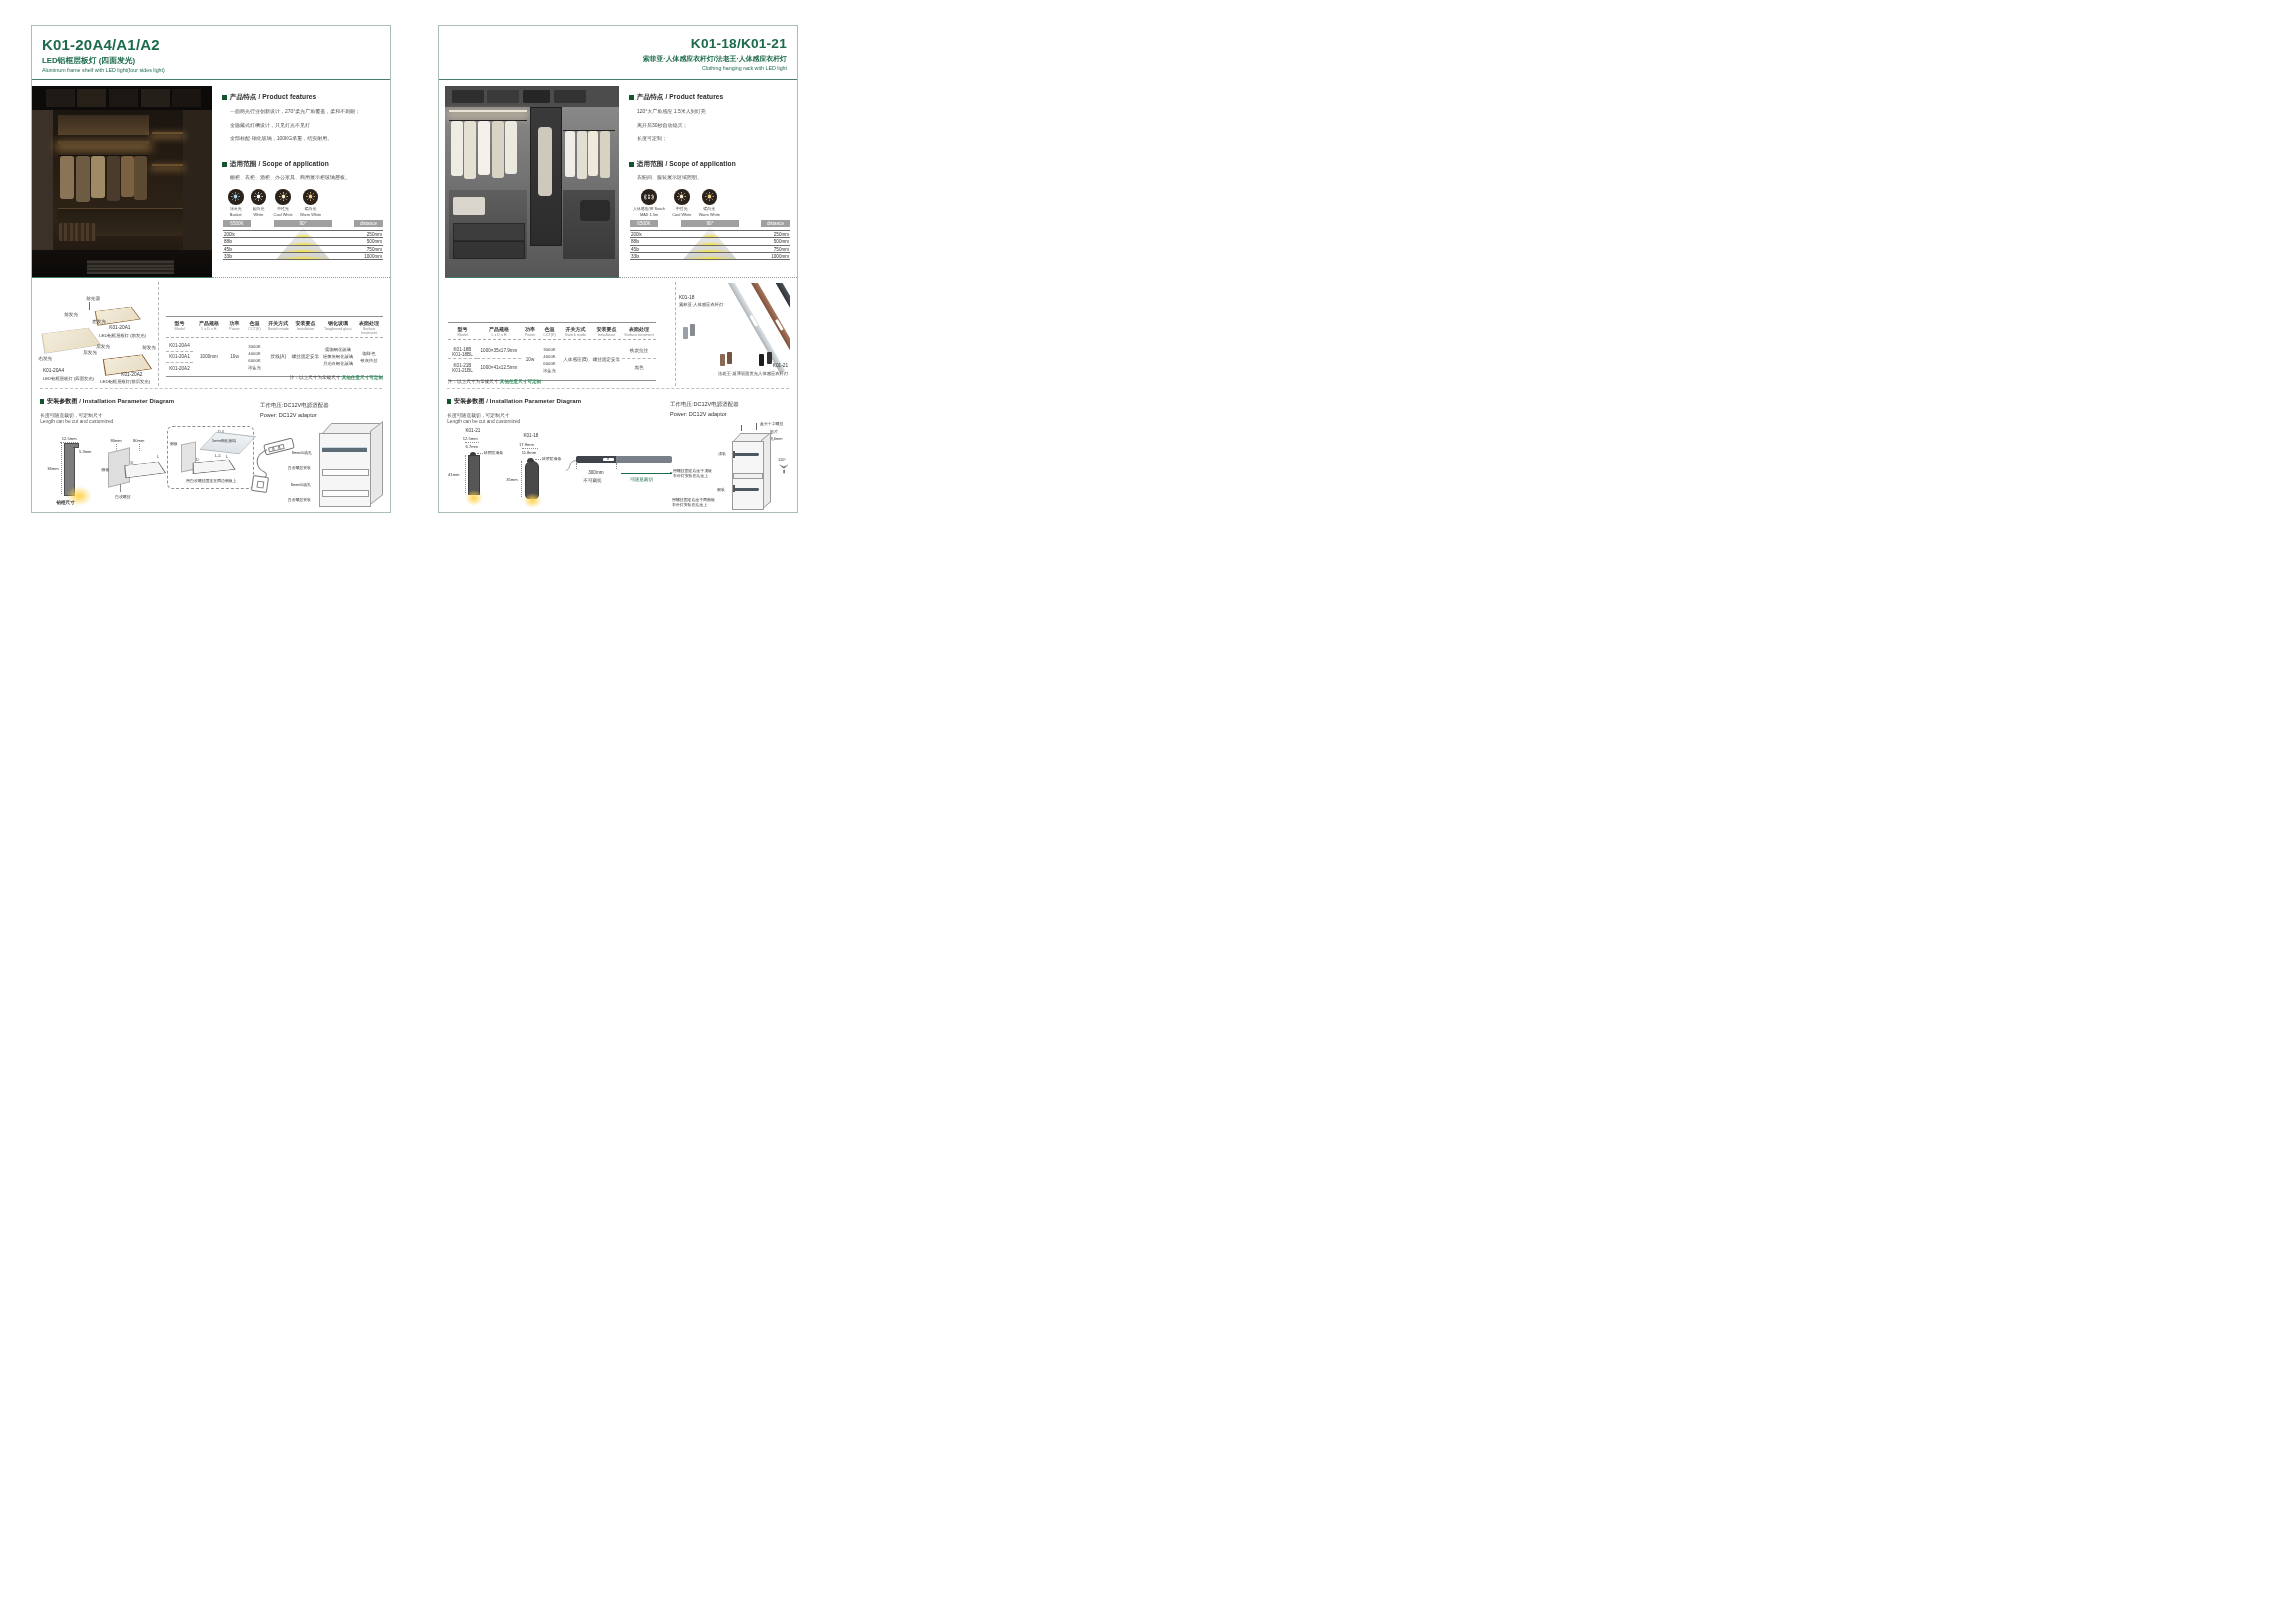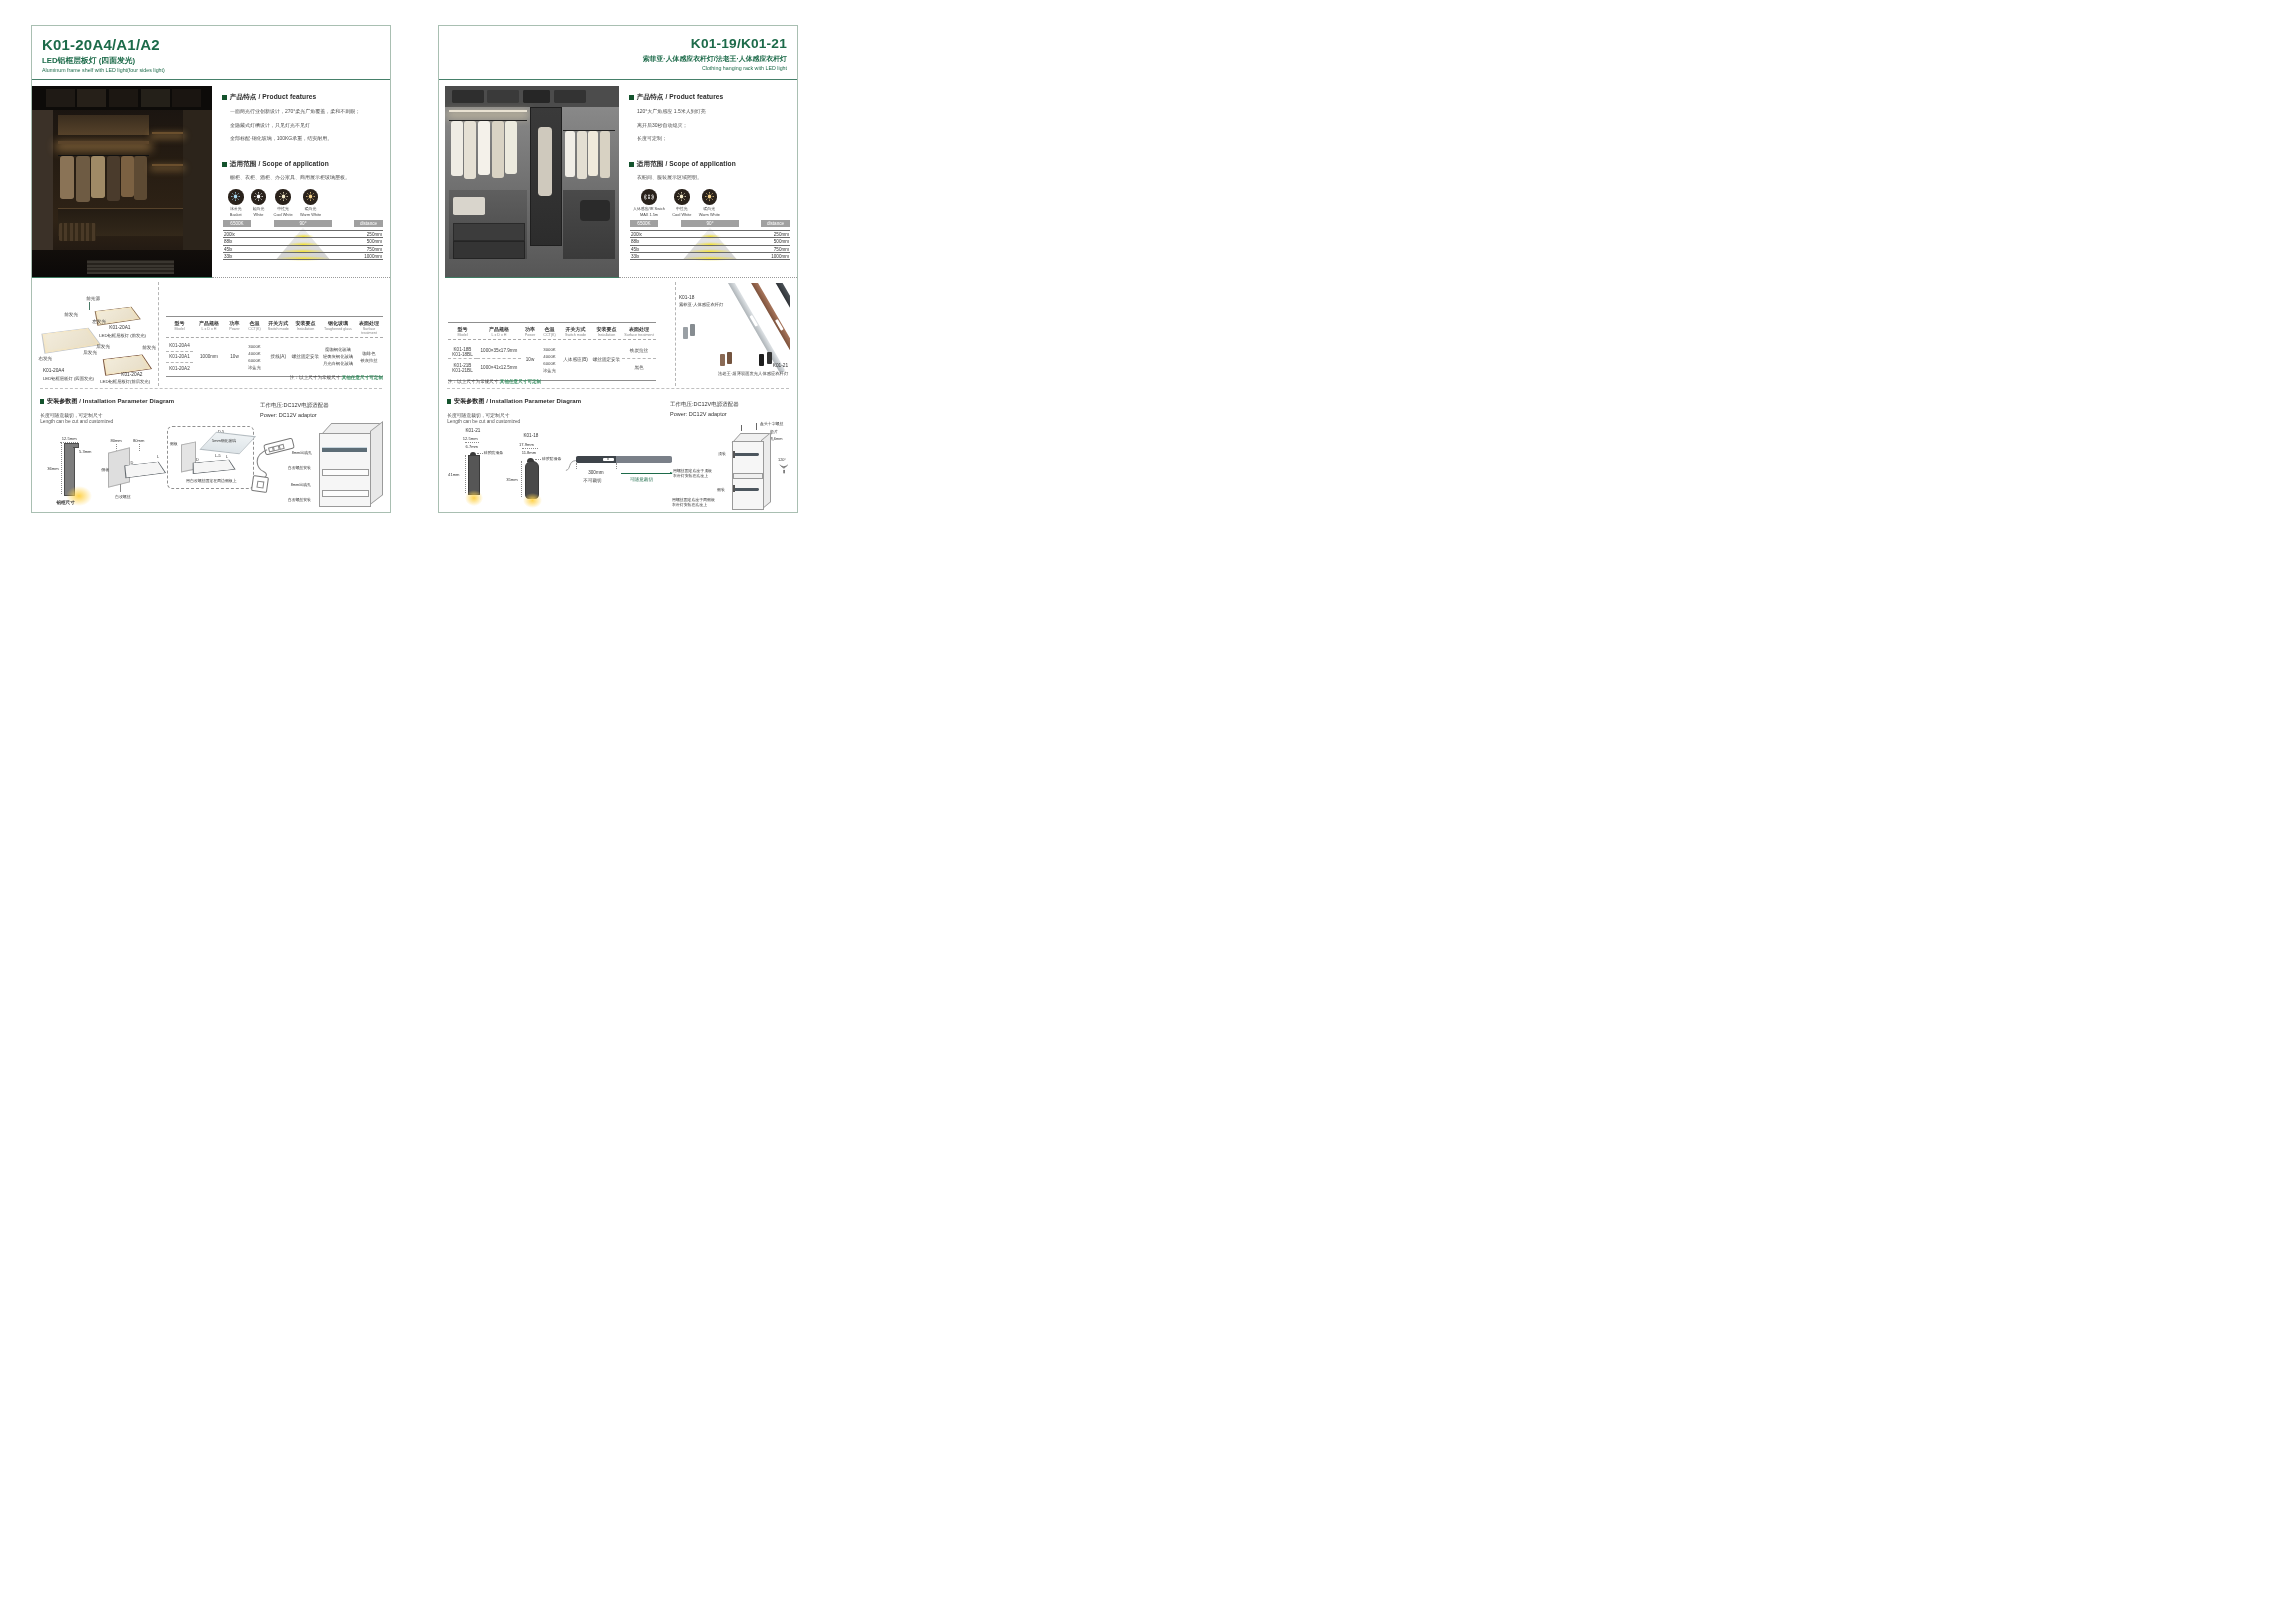--- a/index.html
+++ b/index.html
@@ -410,21 +410,21 @@
     <div class="abs" style="left:9px;top:47px;width:45px;height:5px;border:0.5px solid #999;background:#fdfdfd;"></div>
     <div class="abs" style="left:9px;top:68px;width:45px;height:5px;border:0.5px solid #999;background:#fdfdfd;"></div>
   </div>
 
   <div class="pagenum" style="left:25.6px;">177</div>
 </div>
 
 <div class="page" id="page-right">
 
   <div class="abs" style="right:10px;top:11px;text-align:right;">
-    <div class="hd-title" style="font-size:13.7px;">K01-19/K01-21</div>
+    <div class="hd-title" style="font-size:13.7px;">K01-18/K01-21</div>
     <div class="hd-cn" style="font-size:6.9px;">索菲亚·人体感应衣杆灯/法老王·人体感应衣杆灯</div>
     <div class="hd-en">Clothing hanging rack with LED light</div>
   </div>
   <div class="hd-line"></div>
 
   <div class="photo" style="left:6.4px;width:174px;height:191px;background:linear-gradient(180deg,#8f8f8f,#6f6f6f 55%,#565656);">
     <div class="abs" style="left:0;top:0;width:174px;height:21px;background:#4c4c4c;display:flex;gap:3.7px;padding-left:6.4px;">
       <div style="width:32px;height:13.7px;background:#2e2e2e;margin-top:3.7px;border-radius:1.4px;"></div>
         <div style="width:32px;height:13.7px;background:#3a3a3a;margin-top:3.7px;border-radius:1.4px;"></div>
         <div style="width:27px;height:13.7px;background:#262626;margin-top:3.7px;border-radius:1.4px;"></div>

